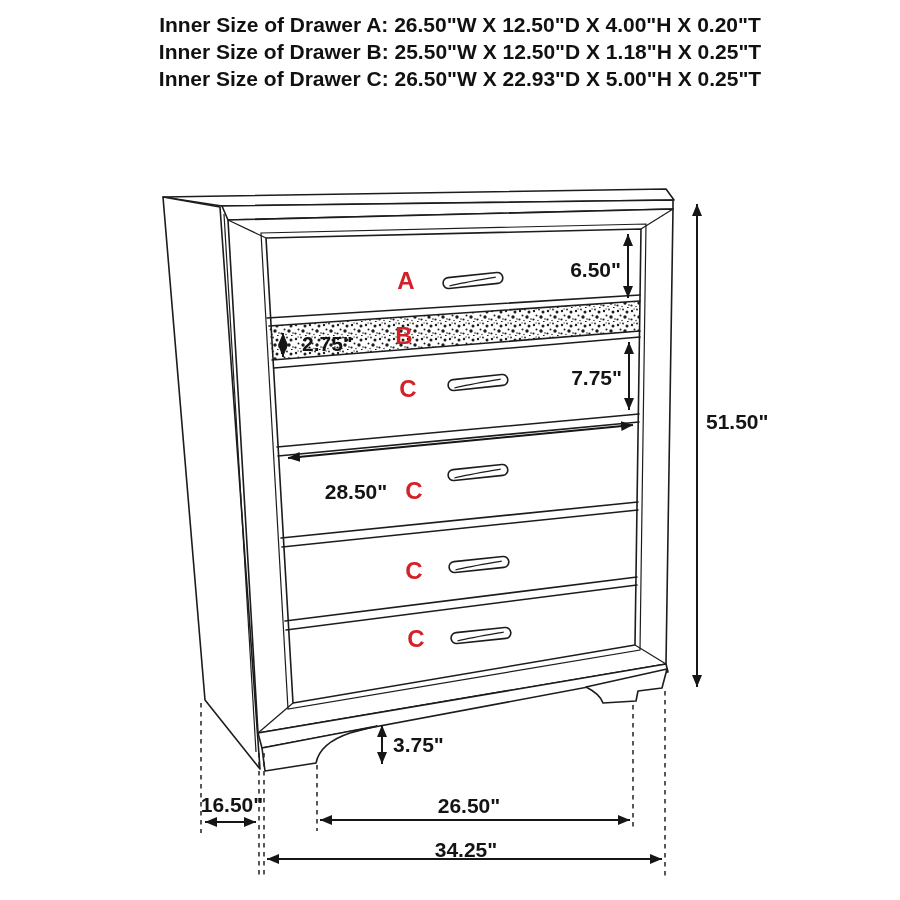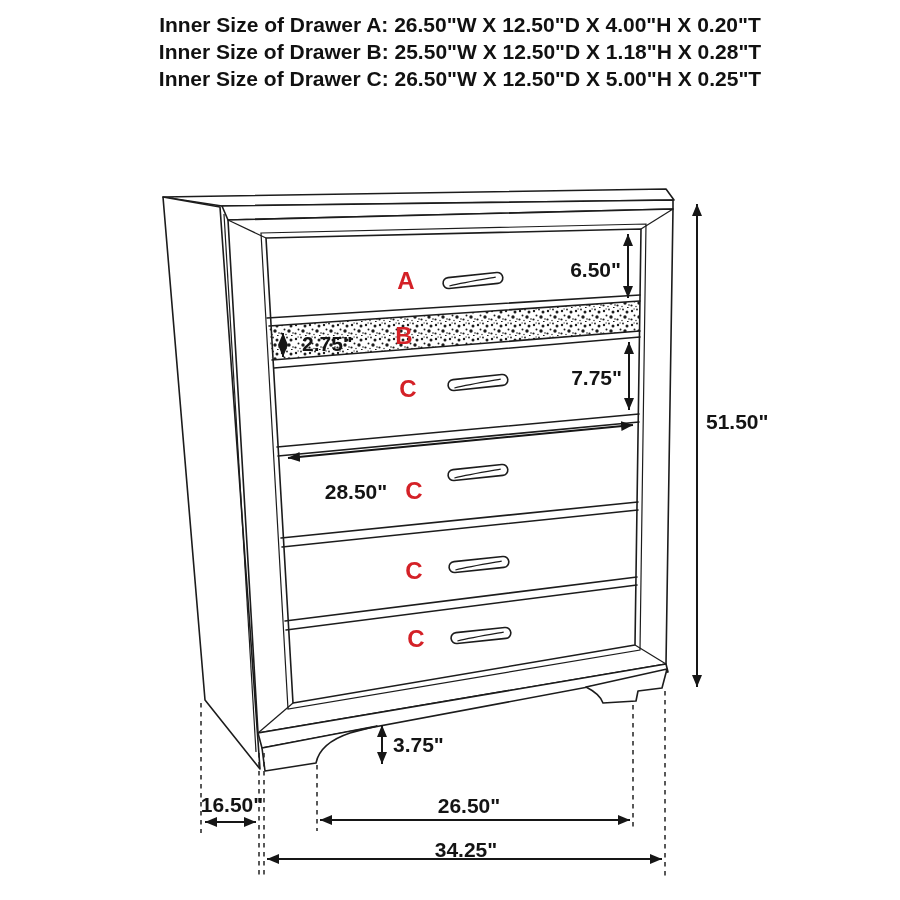--- a/index.html
+++ b/index.html
@@ -18,22 +18,22 @@
   .arrow{stroke:#161616;stroke-width:2;fill:none;}
   .dash{stroke:#222222;stroke-width:1.5;fill:none;stroke-dasharray:4.5,4.5;}
 </style>
 </head>
 <body>
 
 <div class="canvas">
 
   <div class="size-notes">
     <div>Inner Size of Drawer A: 26.50"W X 12.50"D X 4.00"H X 0.20"T</div>
-    <div>Inner Size of Drawer B: 25.50"W X 12.50"D X 1.18"H X 0.28"T</div>
-    <div>Inner Size of Drawer C: 26.50"W X 12.50"D X 5.00"H X 0.25"T</div>
+    <div>Inner Size of Drawer B: 25.50"W X 12.50"D X 1.18"H X 0.25"T</div>
+    <div>Inner Size of Drawer C: 26.50"W X 22.93"D X 5.00"H X 0.25"T</div>
   </div>
 
   <svg width="900" height="900" viewBox="0 0 900 900">
     <defs>
       <marker id="ah" orient="auto-start-reverse" markerUnits="userSpaceOnUse" markerWidth="14" markerHeight="12" refX="12" refY="5">
         <path d="M0,0 L12,5 L0,10 Z" fill="#161616"></path>
       </marker>
       <pattern id="speck" width="14" height="14" patternUnits="userSpaceOnUse">
         <circle cx="2" cy="3" r="1.2" fill="#1c1c1c"></circle>
         <circle cx="7" cy="1.5" r="0.9" fill="#1c1c1c"></circle>

